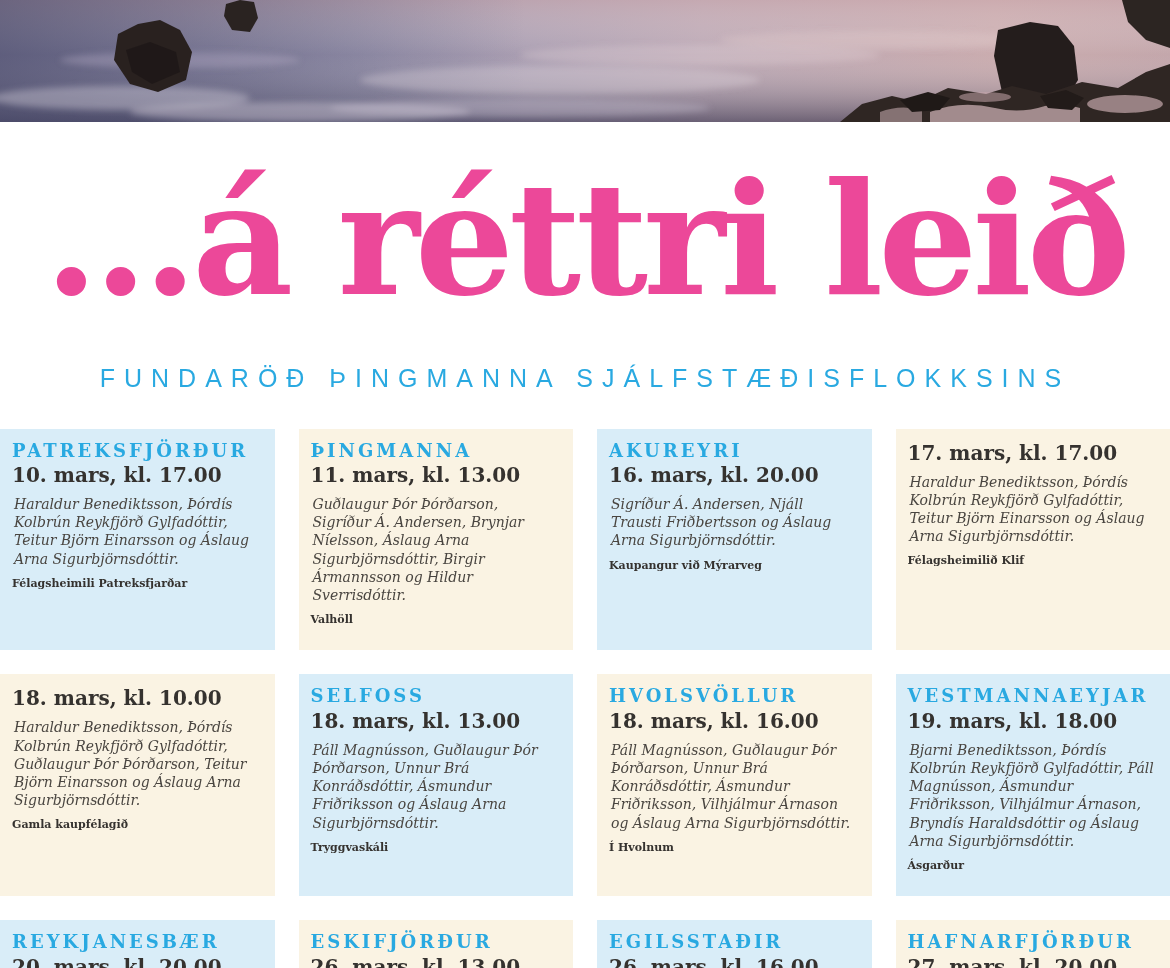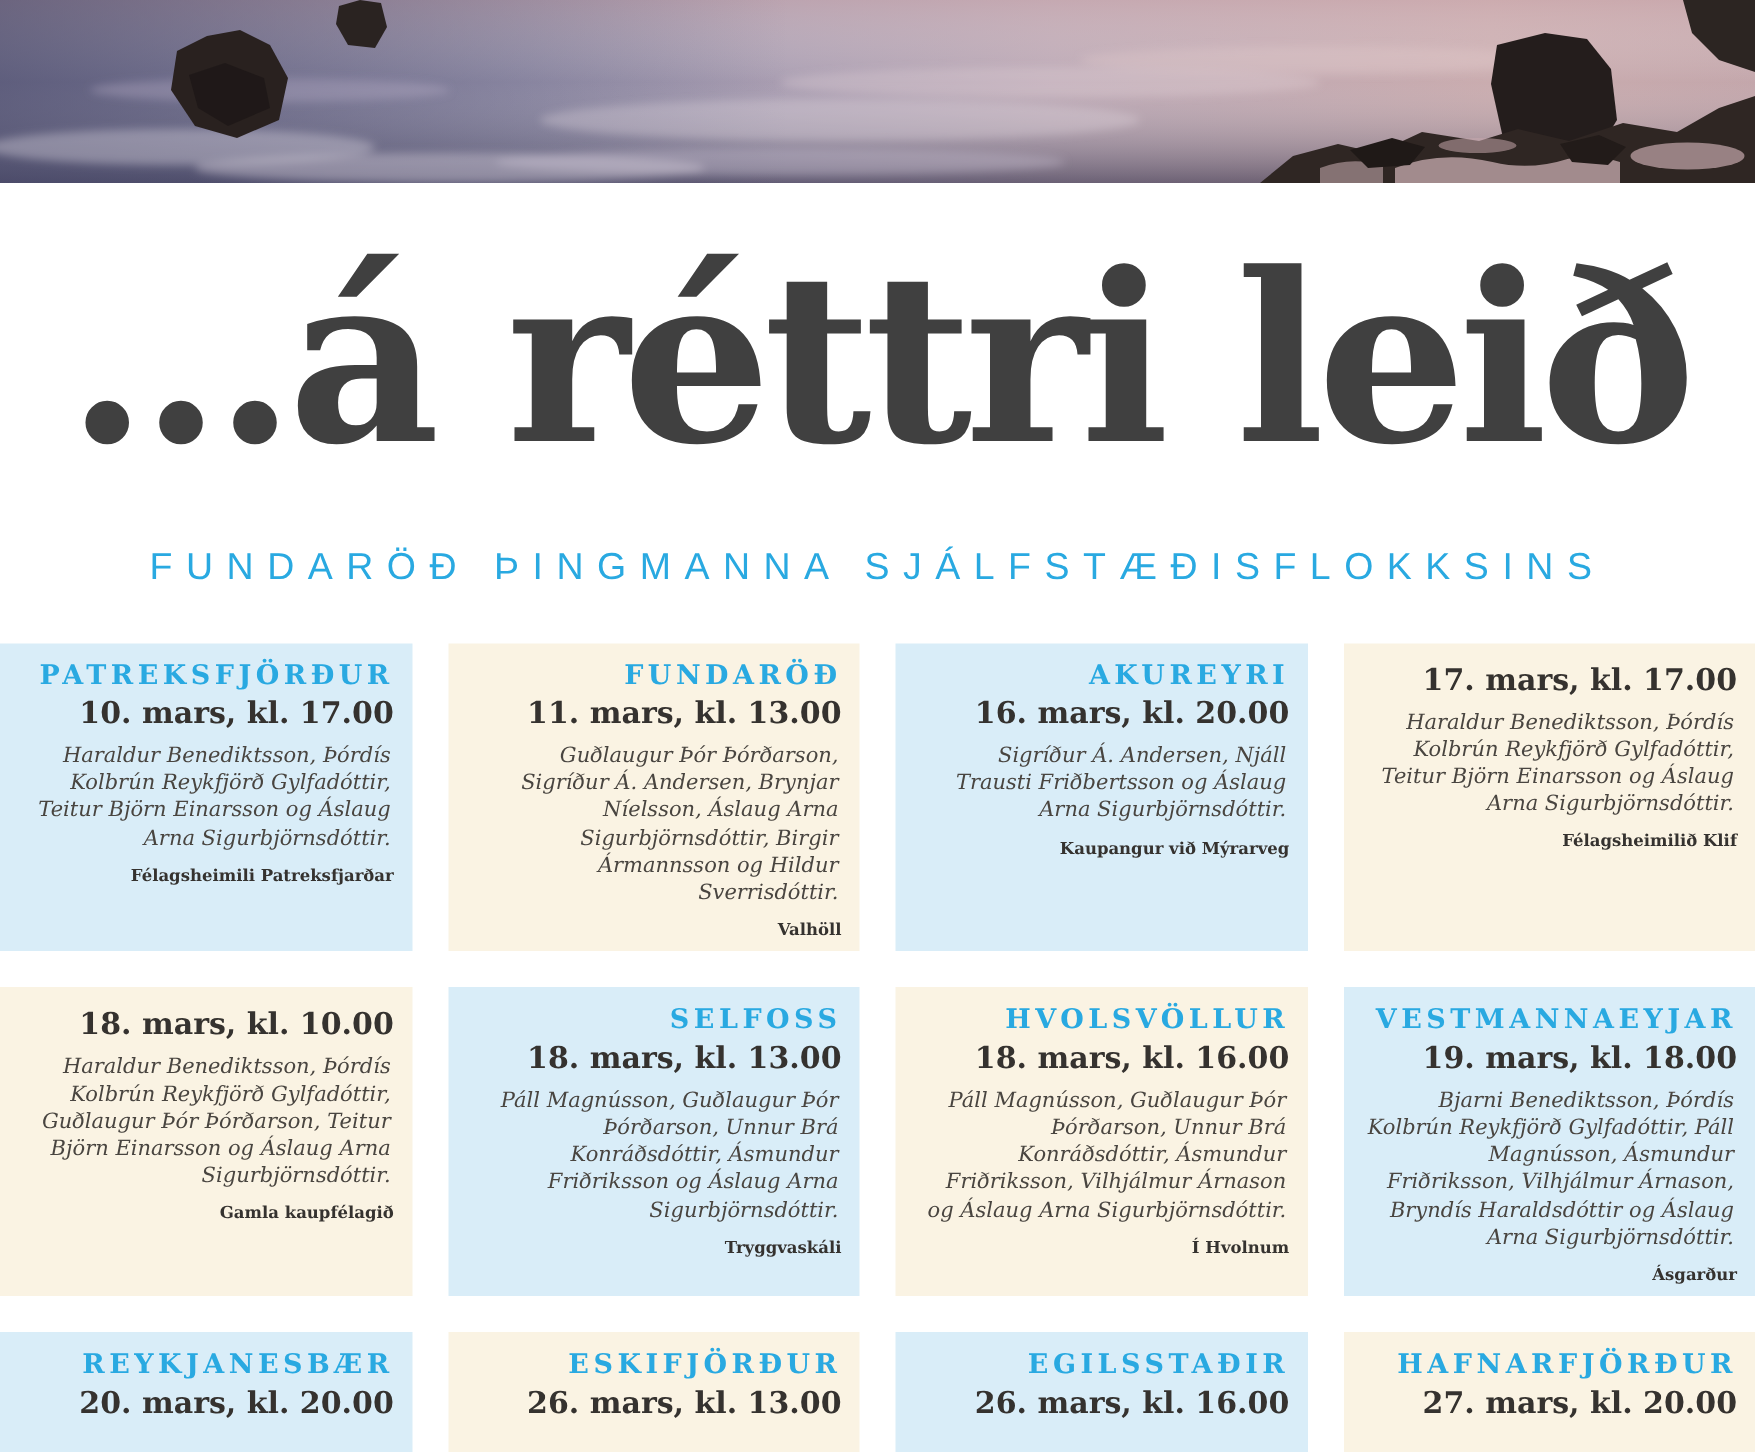--- a/index.html
+++ b/index.html
@@ -12,43 +12,43 @@
   .banner svg{display:block;width:1170px;height:122px;}
 
   .headline{
     margin:46px 0 0 0;
     text-align:center;
     font-family:"DejaVu Serif", serif;
     font-weight:bold;
     font-size:156px;
     line-height:0.92;
     letter-spacing:-5px;
-    color:#404040;
+    color:#ec4899;
     white-space:nowrap;
   }
   .subtitle{
     margin-top:52px;
     text-align:center;
     font-family:"Liberation Sans", sans-serif;
     font-size:25px;
     letter-spacing:9px;
     color:#29a9e1;
     white-space:nowrap;
   }
   .grid{
     margin-top:36px;
     display:grid;
     grid-template-columns:repeat(4, 1fr);
     grid-auto-rows:minmax(171px, auto);
     gap:24px;
     width:1170px;
   }
   .card{
-    text-align:right;
-    padding:11px 12px 8px 12px;
+    text-align:left;
+    padding:11px 12px 24px 12px;
     box-sizing:border-box;
   }
   .card.blue{background:#d9edf8;}
   .card.cream{background:#faf3e3;}
   .city{
     color:#29a9e1;
     font-weight:bold;
     font-size:18px;
     letter-spacing:3px;
     line-height:1.25;
@@ -142,21 +142,21 @@
 
   <div class="grid" id="events-grid">
   <div class="card blue">
     <div class="city">PATREKSFJÖRÐUR</div>
     <div class="date">10. mars, kl. 17.00</div>
     <p class="speakers">Haraldur Benediktsson, Þórdís Kolbrún Reykfjörð Gylfadóttir, Teitur Björn Einarsson og Áslaug Arna Sigurbjörnsdóttir.</p>
     <div class="venue">Félagsheimili Patreksfjarðar</div>
   </div>
 
   <div class="card cream">
-    <div class="city">FUNDARÖÐ</div>
+    <div class="city">ÞINGMANNA</div>
     <div class="date">11. mars, kl. 13.00</div>
     <p class="speakers">Guðlaugur Þór Þórðarson, Sigríður Á. Andersen, Brynjar Níelsson, Áslaug Arna Sigurbjörnsdóttir, Birgir Ármannsson og Hildur Sverrisdóttir.</p>
     <div class="venue">Valhöll</div>
   </div>
 
   <div class="card blue">
     <div class="city">AKUREYRI</div>
     <div class="date">16. mars, kl. 20.00</div>
     <p class="speakers">Sigríður Á. Andersen, Njáll Trausti Friðbertsson og Áslaug Arna Sigurbjörnsdóttir.</p>
     <div class="venue">Kaupangur við Mýrarveg</div>

